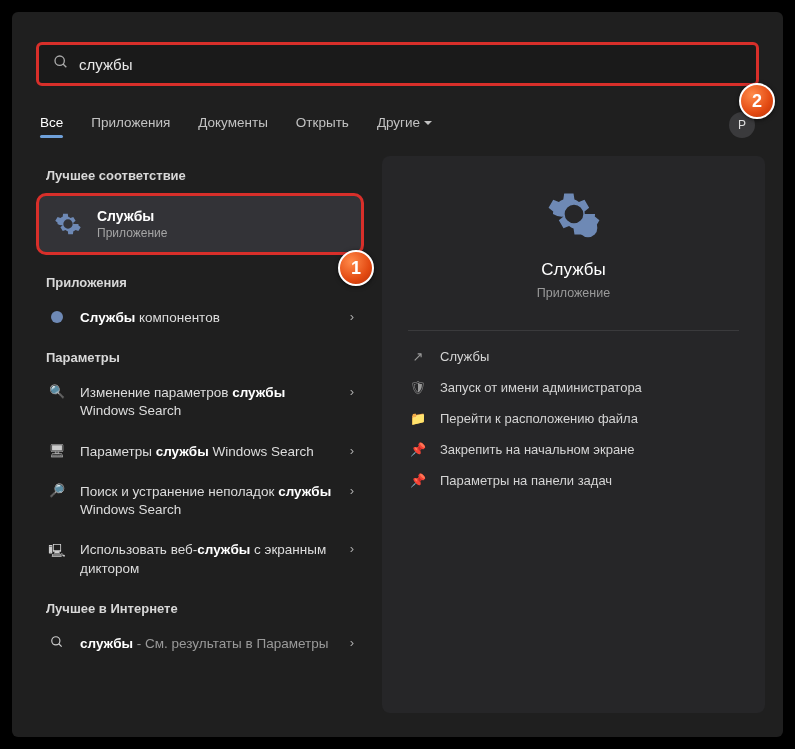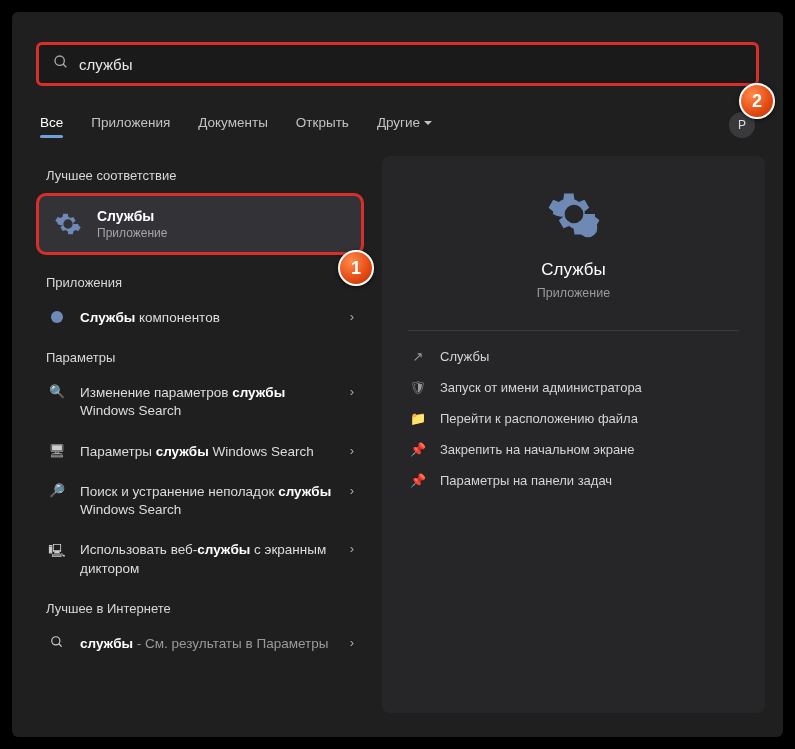--- a/index.html
+++ b/index.html
@@ -62,21 +62,21 @@
   .content {
     display: flex;
     padding: 10px 18px 0 18px;
     gap: 12px;
     height: calc(100% - 140px);
   }
   .left { width: 340px; overflow: hidden; }
   .right { flex: 1; }
 
   .section-label {
-    color: #d8d8d8; font-size: 13px; font-weight: 400;
+    color: #d8d8d8; font-size: 13px; font-weight: 700;
     padding: 12px 16px 8px 16px;
   }
 
   .best-match {
     margin: 2px 6px 8px 6px;
     border: 3px solid #d82f2a;
     border-radius: 10px;
     background: #333337;
     padding: 12px 14px;
     display: flex;

